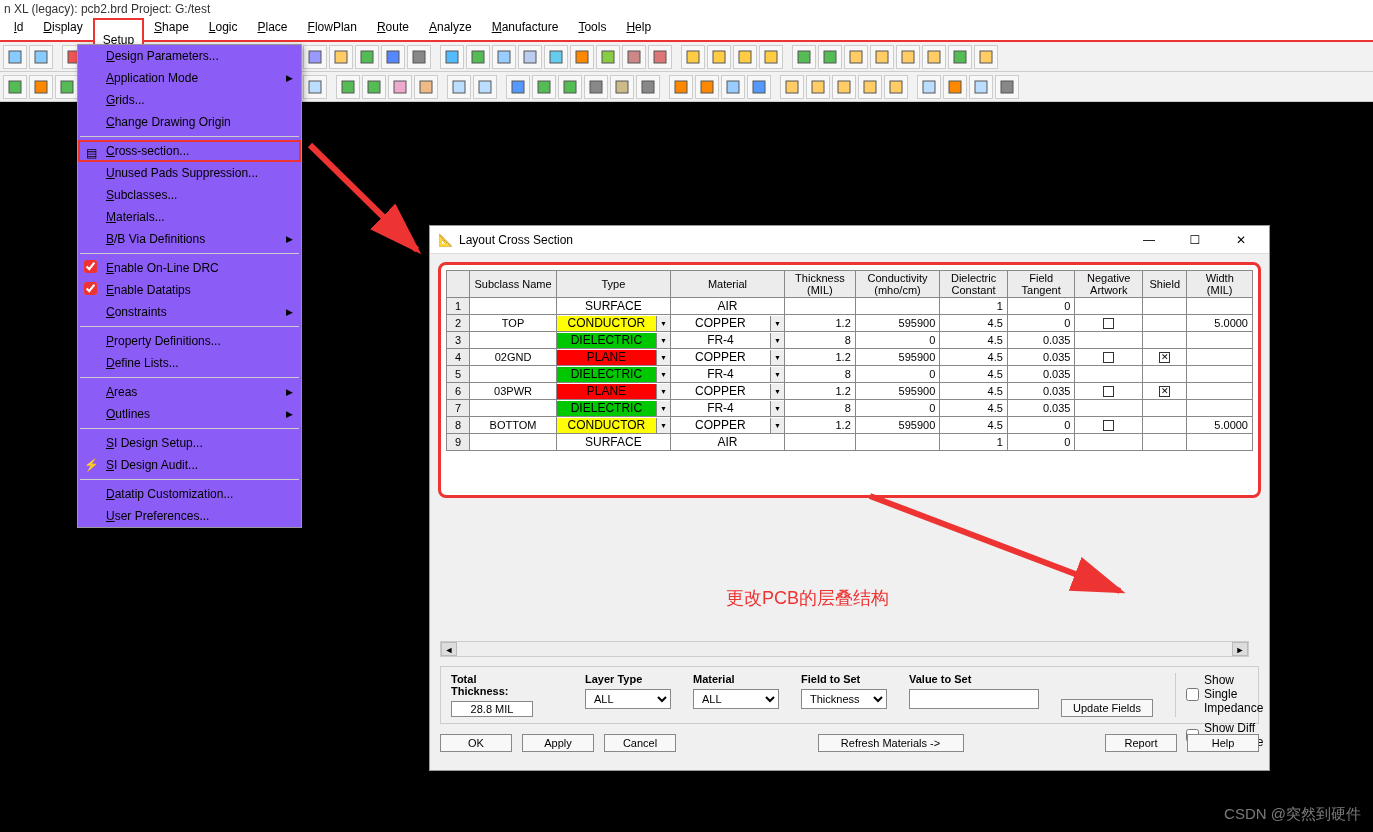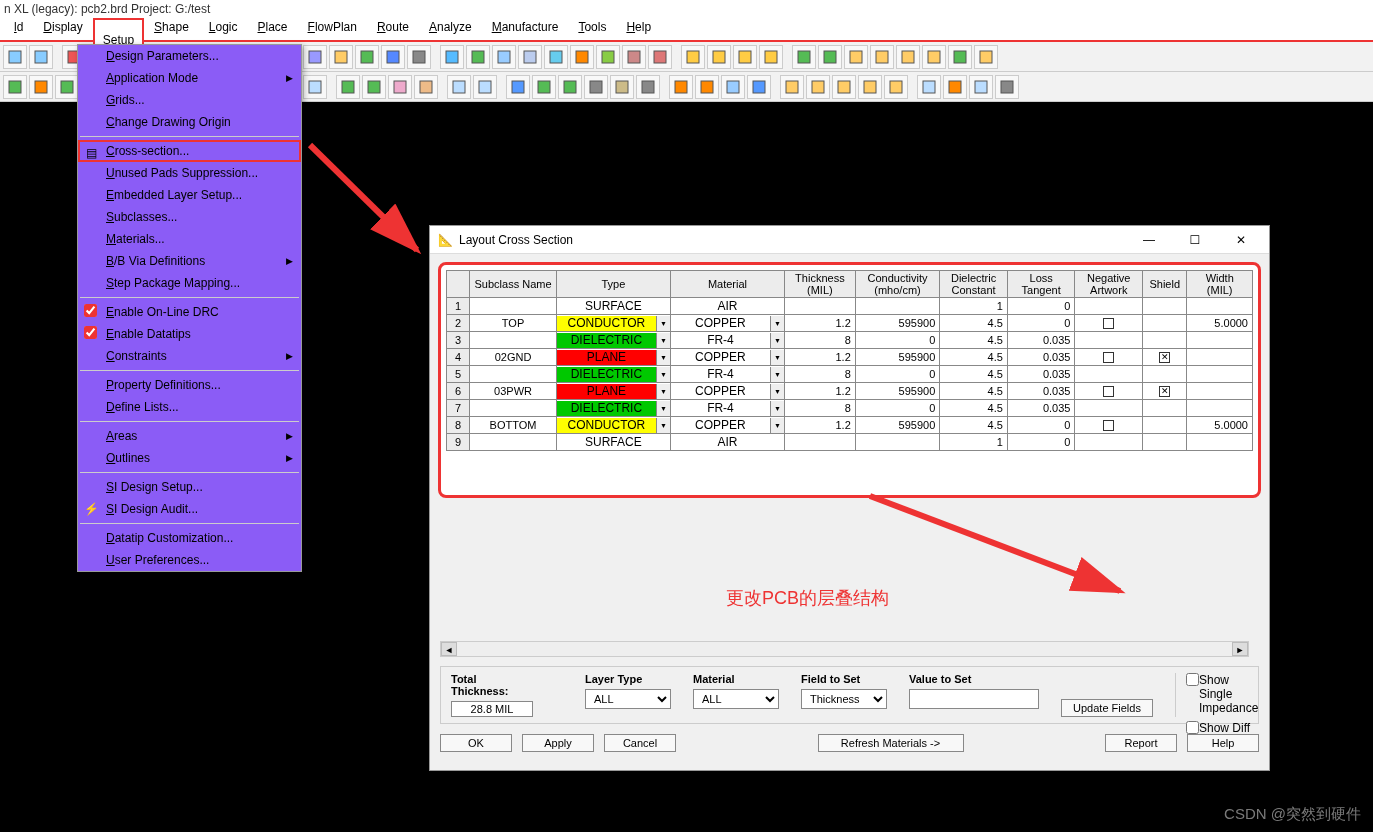--- a/index.html
+++ b/index.html
@@ -44,21 +44,21 @@
 .anno{position:absolute;left:724px;top:590px;color:#e33;font-size:18px}
 .hscroll{position:absolute;left:10px;right:20px;top:415px;height:16px;background:#eee;border:1px solid #ccc;display:flex}
 .hscroll .ar{width:16px;background:#ddd;text-align:center;font-size:9px;line-height:14px;border:1px solid #bbb}
 .panel{position:absolute;left:10px;right:10px;top:440px;height:58px;border:1px solid #ccc;background:#f0f0f0;display:flex;padding:6px 10px;gap:22px}
 .pcol{display:flex;flex-direction:column;gap:4px}
 .pcol label{font-weight:bold;font-size:11px}
 .pinp{border:1px solid #888;background:#fff;height:20px;padding:0 4px;font-size:11px}
 .btnrow{position:absolute;left:10px;right:10px;top:508px;display:flex;gap:10px}
 .wbtn2{border:1px solid #888;background:#f8f8f8;padding:2px 0;width:122px;text-align:center;cursor:pointer;font-size:11px}
 .btnrow .sp{flex:1}
-.chkl{display:flex;align-items:flex-start;font-size:11px}
+.chkl{display:flex;align-items:center;gap:5px;font-size:11px}
 .arrow1{position:absolute;left:302px;top:125px;z-index:60;pointer-events:none}
 .arrow2{position:absolute;z-index:60;pointer-events:none}
 .watermark{position:absolute;right:12px;bottom:8px;color:#bbb;font-size:15px;opacity:.65}
 </style>
 </head>
 <body>
 
 <div class="titlebar">n XL (legacy): pcb2.brd  Project: G:/test</div>
 <div class="menubar" id="menubar">
     <div class="mi"><u>l</u>d</div>
@@ -465,25 +465,23 @@
 <div class="dark"></div>
 
 <div class="dropdown" id="dropdown">
     <div class="di"><span><u>D</u>esign Parameters...</span></div>
     <div class="di"><span><u>A</u>pplication Mode</span><span class="arr">▶</span></div>
     <div class="di"><span><u>G</u>rids...</span></div>
     <div class="di"><span><u>C</u>hange Drawing Origin</span></div>
     <hr>
     <div class="di hl"><span class="ico">▤</span><span><u>C</u>ross-section...</span></div>
     <div class="di"><span><u>U</u>nused Pads Suppression...</span></div>
-    <div class="di"><span><u>E</u>mbedded Layer Setup...</span></div>
     <div class="di"><span><u>S</u>ubclasses...</span></div>
     <div class="di"><span><u>M</u>aterials...</span></div>
     <div class="di"><span><u>B</u>/B Via Definitions</span><span class="arr">▶</span></div>
-    <div class="di"><span><u>S</u>tep Package Mapping...</span></div>
     <hr>
     <div class="di"><span class="chk"><input type="checkbox" checked="" style=""></span><span><u>E</u>nable On-Line DRC</span></div>
     <div class="di"><span class="chk"><input type="checkbox" checked="" style=""></span><span><u>E</u>nable Datatips</span></div>
     <div class="di"><span><u>C</u>onstraints</span><span class="arr">▶</span></div>
     <hr>
     <div class="di"><span><u>P</u>roperty Definitions...</span></div>
     <div class="di"><span><u>D</u>efine Lists...</span></div>
     <hr>
     <div class="di"><span><u>A</u>reas</span><span class="arr">▶</span></div>
     <div class="di"><span><u>O</u>utlines</span><span class="arr">▶</span></div>
@@ -531,21 +529,21 @@
       </colgroup>
       <thead>
           <tr id="gridhdr">
             <th></th>
             <th>Subclass Name</th>
             <th>Type</th>
             <th>Material</th>
             <th>Thickness<br>(MIL)</th>
             <th>Conductivity<br>(mho/cm)</th>
             <th>Dielectric Constant</th>
-            <th>Loss Tangent</th>
+            <th>Field Tangent</th>
             <th>Negative Artwork</th>
             <th>Shield</th>
             <th>Width<br>(MIL)</th>
           </tr>
         </thead>
       <tbody id="gridbody">
           <tr>
             <td class="rn">1</td>
             <td class="l"></td>
             <td style="padding:0">

